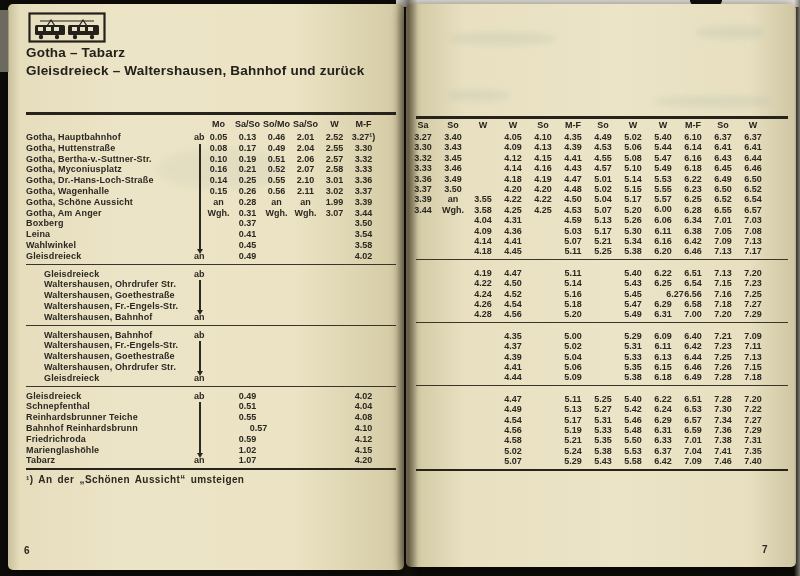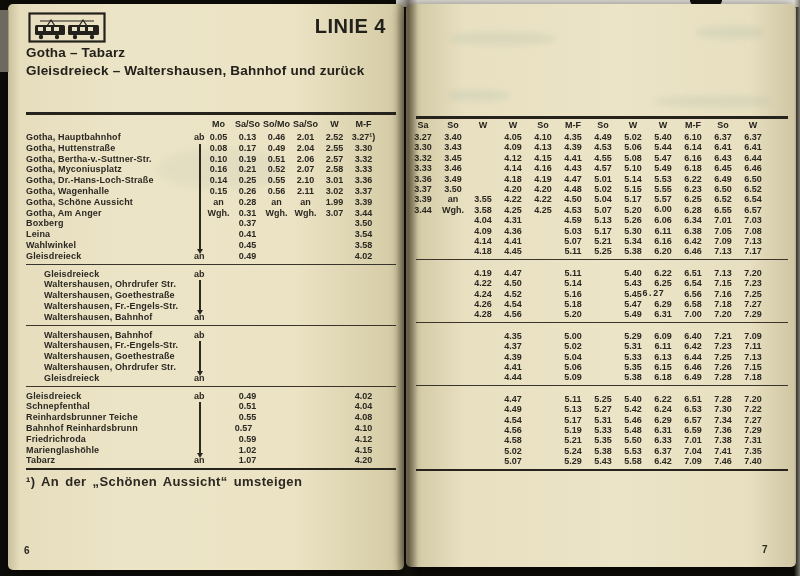--- a/index.html
+++ b/index.html
@@ -41,21 +41,21 @@
   
   .rule{position:absolute;background:#26231d;}
   .rule.thin{background:#39352c;}
   .lbl{position:absolute;font-size:9px;font-weight:700;color:#2b2822;letter-spacing:.15px;white-space:nowrap;line-height:10px;}
   .mark{position:absolute;font-size:9px;font-weight:700;color:#2b2822;line-height:10px;}
   .td,.th{position:absolute;text-align:center;font-size:9px;font-weight:700;color:#2b2822;white-space:nowrap;line-height:10px;}
   .th{color:#26231d;}
   .vline{position:absolute;width:1.5px;background:#2b2822;}
   .varrow{position:absolute;width:0;height:0;border-left:3px solid transparent;border-right:3px solid transparent;border-top:5px solid #2b2822;}
 
-  #footnote{position:absolute;left:18px;top:470px;font-size:13px;font-weight:700;color:#2b2822;
+  #footnote{position:absolute;left:18px;top:470px;font-size:10px;font-weight:700;color:#2b2822;
     letter-spacing:.4px;word-spacing:2px;white-space:nowrap;}
   #pg-left-num{position:absolute;left:16px;top:541px;font-size:10px;font-weight:700;color:#2b2822;}
   #fortsetzung{position:absolute;left:150px;top:492px;width:226px;text-align:right;
     font-size:13px;font-weight:700;color:#23211b;letter-spacing:.3px;}
   #pg-right-num{position:absolute;left:356px;top:540px;font-size:10px;font-weight:700;color:#2b2822;}
 </style>
 </head>
 <body>
 
 <div id="scene">
@@ -77,21 +77,20 @@
         <rect x="26" y="15" width="5" height="4" fill="#e8e0c2"></rect>
         <rect x="44" y="15" width="5" height="4" fill="#e8e0c2"></rect>
         <rect x="52" y="15" width="5" height="4" fill="#e8e0c2"></rect>
         <rect x="60" y="15" width="5" height="4" fill="#e8e0c2"></rect>
         <circle cx="13" cy="25" r="2.2" fill="#23211b"></circle>
         <circle cx="29" cy="25" r="2.2" fill="#23211b"></circle>
         <circle cx="47" cy="25" r="2.2" fill="#23211b"></circle>
         <circle cx="64" cy="25" r="2.2" fill="#23211b"></circle>
       </svg>
     </div>
-    <div id="linie">LINIE 4</div>
     <div id="title1" class="title">Gotha – Tabarz</div>
     <div id="title2" class="title">Gleisdreieck – Waltershausen, Bahnhof und zurück</div>
     <div id="tbl-left"></div>
     <div id="footnote">¹) An der „Schönen Aussicht“ umsteigen</div>
     <div id="pg-left-num">6</div>
   <div class="rule" style="left: 18px; top: 108px; width: 370px; height: 3px;"></div>
       <div class="th" style="left: 196px; top: 115px; width: 29px;">Mo</div>
       <div class="th" style="left: 225px; top: 115px; width: 29px;">Sa/So</div>
       <div class="th" style="left: 254px; top: 115px; width: 29px;">So/Mo</div>
       <div class="th" style="left: 283px; top: 115px; width: 29px;">Sa/So</div>
@@ -194,21 +193,21 @@
       <div class="mark" style="left: 186px; top: 386.6px;">ab</div>
       <div class="td" style="left: 225px; top: 386.6px; width: 29px;">0.49</div>
       <div class="td" style="left: 341px; top: 386.6px; width: 29px;">4.02</div>
       <div class="lbl" style="left: 18px; top: 397.4px;">Schnepfenthal</div>
       <div class="td" style="left: 225px; top: 397.4px; width: 29px;">0.51</div>
       <div class="td" style="left: 341px; top: 397.4px; width: 29px;">4.04</div>
       <div class="lbl" style="left: 18px; top: 408.2px;">Reinhardsbrunner Teiche</div>
       <div class="td" style="left: 225px; top: 408.2px; width: 29px;">0.55</div>
       <div class="td" style="left: 341px; top: 408.2px; width: 29px;">4.08</div>
       <div class="lbl" style="left: 18px; top: 419px;">Bahnhof Reinhardsbrunn</div>
-      <div class="td" style="left: 221px; top: 419px; width: 29px;">0.57</div>
+      <div class="td" style="left: 236px; top: 419px; width: 29px;">0.57</div>
       <div class="td" style="left: 341px; top: 419px; width: 29px;">4.10</div>
       <div class="lbl" style="left: 18px; top: 429.8px;">Friedrichroda</div>
       <div class="td" style="left: 225px; top: 429.8px; width: 29px;">0.59</div>
       <div class="td" style="left: 341px; top: 429.8px; width: 29px;">4.12</div>
       <div class="lbl" style="left: 18px; top: 440.6px;">Marienglashöhle</div>
       <div class="td" style="left: 225px; top: 440.6px; width: 29px;">1.02</div>
       <div class="td" style="left: 341px; top: 440.6px; width: 29px;">4.15</div>
       <div class="lbl" style="left: 18px; top: 451.4px;">Tabarz</div>
       <div class="mark" style="left: 186px; top: 451.4px;">an</div>
       <div class="td" style="left: 225px; top: 451.4px; width: 29px;">1.07</div>
@@ -378,21 +377,21 @@
       <div class="td" style="left: 152px; top: 274.2px; width: 30px;">5.14</div>
       <div class="td" style="left: 212px; top: 274.2px; width: 30px;">5.43</div>
       <div class="td" style="left: 242px; top: 274.2px; width: 30px;">6.25</div>
       <div class="td" style="left: 272px; top: 274.2px; width: 30px;">6.54</div>
       <div class="td" style="left: 302px; top: 274.2px; width: 30px;">7.15</div>
       <div class="td" style="left: 332px; top: 274.2px; width: 30px;">7.23</div>
       <div class="td" style="left: 62px; top: 284.6px; width: 30px;">4.24</div>
       <div class="td" style="left: 92px; top: 284.6px; width: 30px;">4.52</div>
       <div class="td" style="left: 152px; top: 284.6px; width: 30px;">5.16</div>
       <div class="td" style="left: 212px; top: 284.6px; width: 30px;">5.45</div>
-      <div class="td" style="left: 232px; top: 284.6px; width: 30px; font-family: Liberation Mono, monospace;">6.27</div>
+      <div class="td" style="left: 254px; top: 284.6px; width: 30px;">6.27</div>
       <div class="td" style="left: 272px; top: 284.6px; width: 30px;">6.56</div>
       <div class="td" style="left: 302px; top: 284.6px; width: 30px;">7.16</div>
       <div class="td" style="left: 332px; top: 284.6px; width: 30px;">7.25</div>
       <div class="td" style="left: 62px; top: 295px; width: 30px;">4.26</div>
       <div class="td" style="left: 92px; top: 295px; width: 30px;">4.54</div>
       <div class="td" style="left: 152px; top: 295px; width: 30px;">5.18</div>
       <div class="td" style="left: 212px; top: 295px; width: 30px;">5.47</div>
       <div class="td" style="left: 242px; top: 295px; width: 30px;">6.29</div>
       <div class="td" style="left: 272px; top: 295px; width: 30px;">6.58</div>
       <div class="td" style="left: 302px; top: 295px; width: 30px;">7.18</div>

